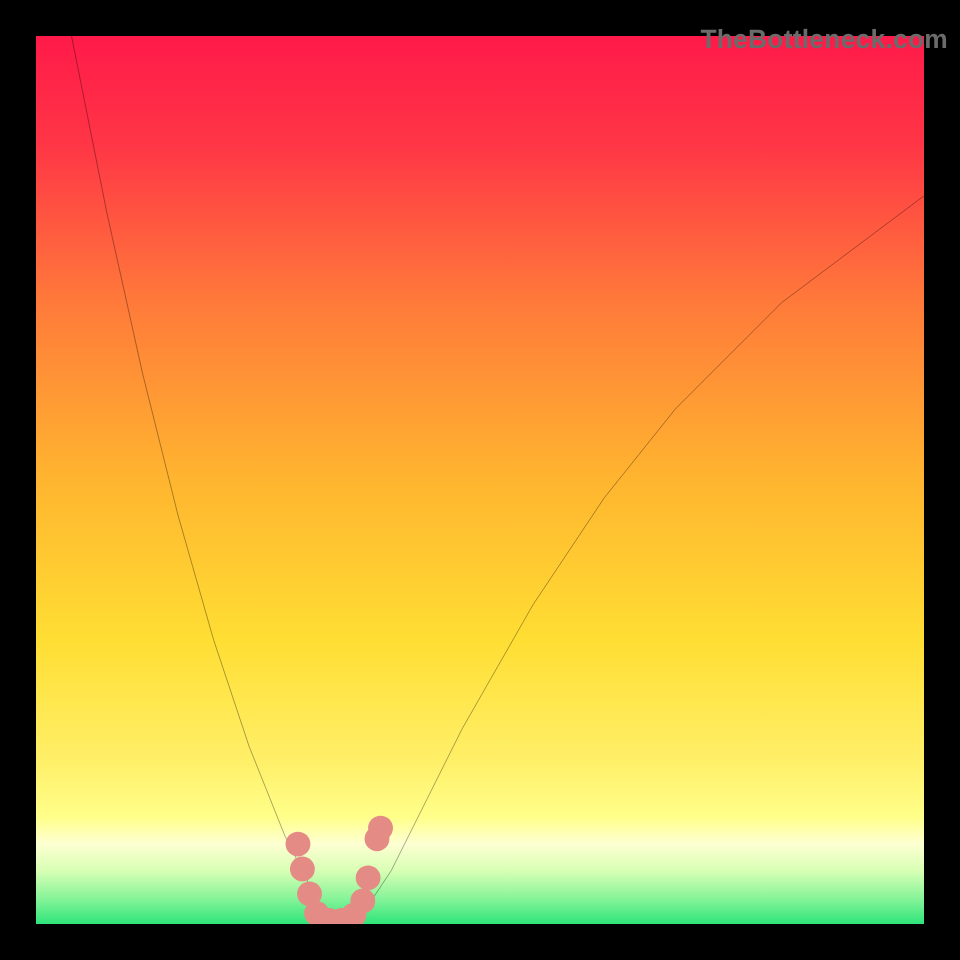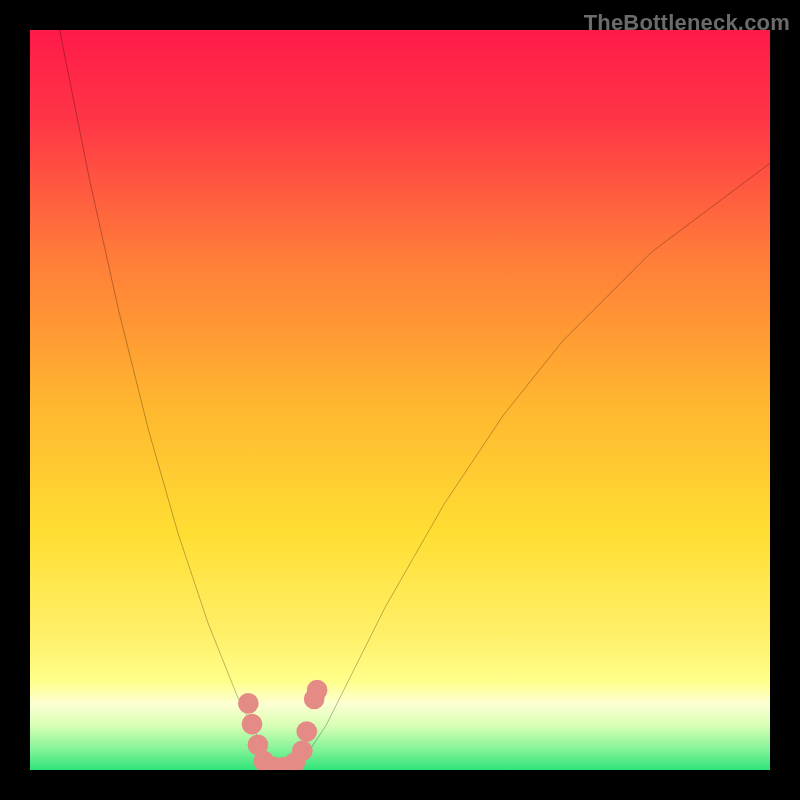--- a/index.html
+++ b/index.html
@@ -14,21 +14,21 @@
   .frame {
     position: absolute;
     top: 0;
     left: 0;
     width: 800px;
     height: 800px;
     background: #000;
   }
   .watermark {
     position: absolute;
-    top: 10px;
+    top: 20px;
     right: 10px;
     color: #6b6b6b;
     font-size: 22px;
     font-weight: 600;
     letter-spacing: 0.2px;
     z-index: 10;
   }
   svg.plot {
     position: absolute;
     top: 30px;

